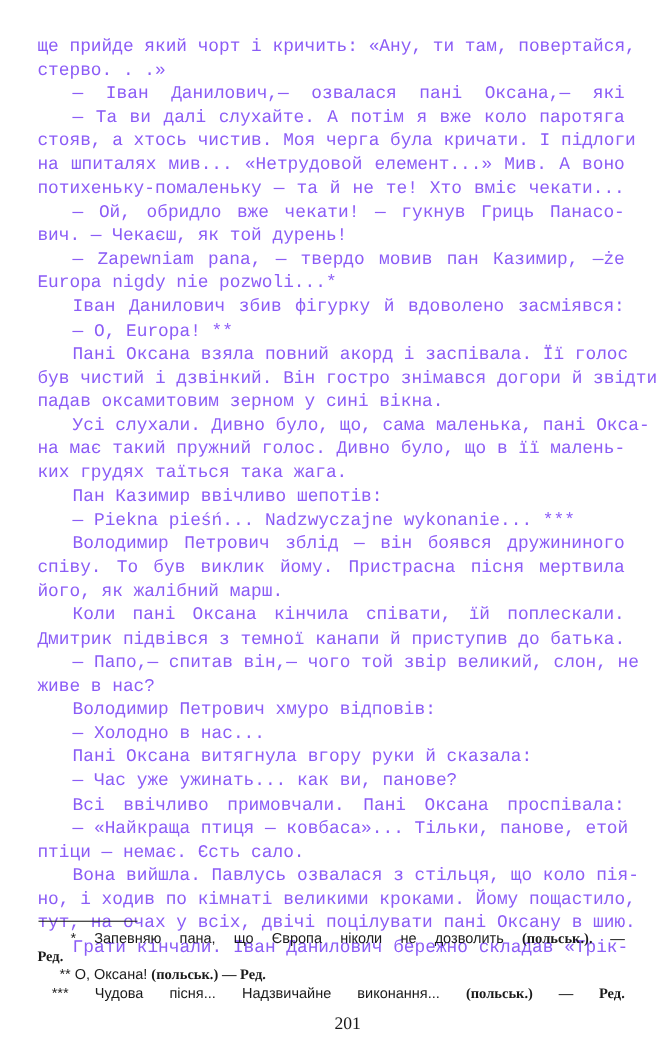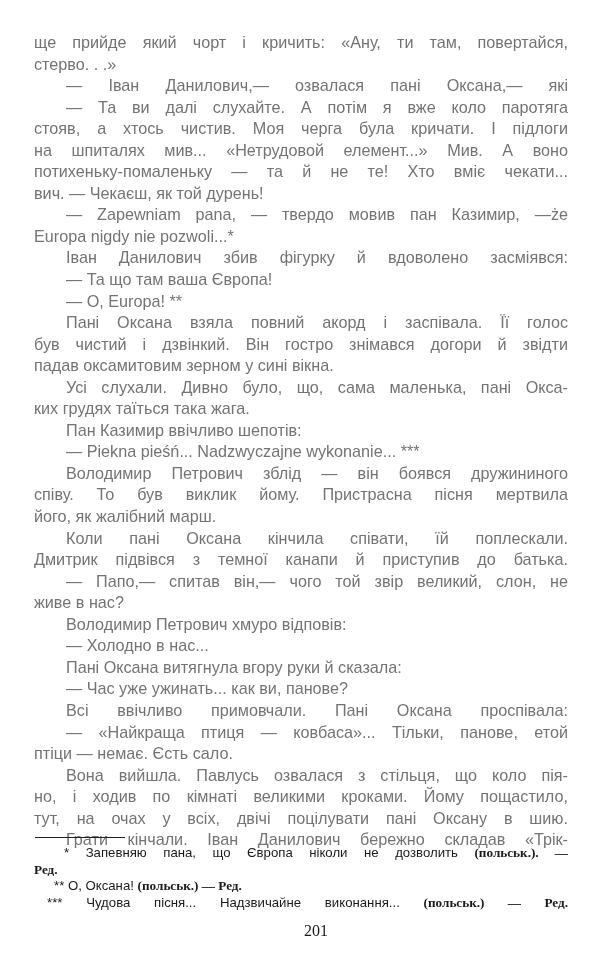--- a/index.html
+++ b/index.html
@@ -1,20 +1,20 @@
 <!DOCTYPE html>
 <html><head>
   <meta charset="utf-8">
   <style>
     html, body { margin: 0; padding: 0; background: #ffffff; }
     body { width: 600px; height: 962px; position: relative; overflow: hidden; }
     .page {
       position: absolute; left: 34px; top: 32px; width: 534px;
-      font-family: Liberation Sans, sans-serif;
-      color: #737373;
+      font-family: Liberation Mono, monospace;
+      color: #8b5cf6;
       font-size: 16.2px;
       line-height: 21.55px;
       font-stretch: condensed;
     }
     .line { display: block; white-space: nowrap; text-align: justify; text-align-last: justify; }
     .line.last { text-align-last: left; }
     .indent { padding-left: 32px; }
     .rule {
       position: absolute; left: 35px; top: 837px; width: 90px; height: 0;
       border-top: 1.2px solid #222;
@@ -39,30 +39,31 @@
 <body>
 
 <div class="page" id="body-text">
     <span class="line">ще прийде який чорт і кричить: «Ану, ти там, повертайся,</span>
     <span class="line last">стерво. . .»</span>
     <span class="line indent">— Іван  Данилович,— озвалася  пані  Оксана,— які</span>
     <span class="line indent">— Та ви далі слухайте. А потім я вже коло паротяга</span>
     <span class="line">стояв, а хтось чистив. Моя черга була кричати. І підлоги</span>
     <span class="line">на шпиталях мив... «Нетрудовой елемент...» Мив. А воно</span>
     <span class="line">потихеньку-помаленьку — та й не те! Хто вміє чекати...</span>
+    <span class="line indent">— Ой, обридло вже чекати! — гукнув Гриць Панасо-</span>
     <span class="line last">вич. — Чекаєш, як той дурень!</span>
     <span class="line indent">— Zapewniam pana, — твердо мовив пан Казимир, —że</span>
     <span class="line last">Europa nigdy nie pozwoli...*</span>
     <span class="line indent">Іван Данилович збив фігурку й вдоволено засміявся:</span>
-    <span class="line indent last">— Та що там ваша Європа!</span>
     <span class="line indent last">— О, Europa! **</span>
     <span class="line indent">Пані Оксана взяла повний акорд і заспівала. Її голос</span>
     <span class="line">був чистий і дзвінкий. Він гостро знімався догори й звідти</span>
     <span class="line last">падав оксамитовим зерном у сині вікна.</span>
     <span class="line indent">Усі слухали. Дивно було, що, сама маленька, пані Окса-</span>
+    <span class="line">на має такий пружний голос. Дивно було, що в її малень-</span>
     <span class="line last">ких грудях таїться така жага.</span>
     <span class="line indent last">Пан Казимир ввічливо шепотів:</span>
     <span class="line indent last">— Piekna pieśń... Nadzwyczajne wykonanie... ***</span>
     <span class="line indent">Володимир Петрович зблід — він боявся дружининого</span>
     <span class="line">співу. То був виклик йому. Пристрасна пісня мертвила</span>
     <span class="line last">його, як жалібний марш.</span>
     <span class="line indent">Коли пані Оксана кінчила співати, їй поплескали.</span>
     <span class="line">Дмитрик підвівся з темної канапи й приступив до батька.</span>
     <span class="line indent">— Папо,— спитав він,— чого той звір великий, слон, не</span>
     <span class="line last">живе в нас?</span>

